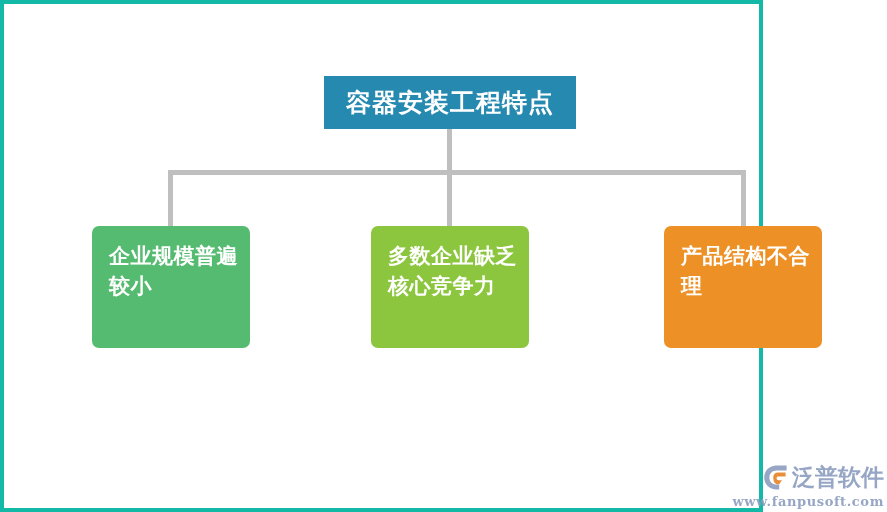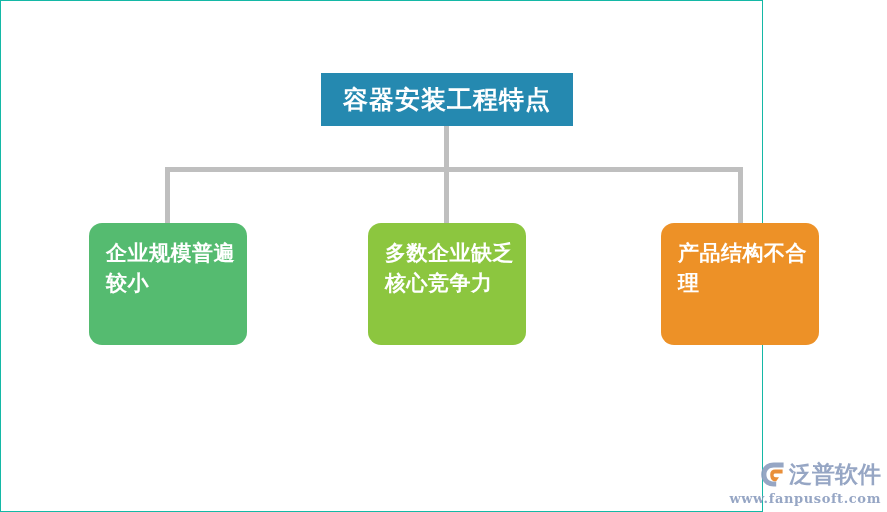--- a/index.html
+++ b/index.html
@@ -14,21 +14,21 @@
     font-family: "DejaVu Sans", "Liberation Sans", sans-serif;
     overflow: hidden;
   }
 
   #canvas {
     position: relative;
     width: 763px;
     height: 512px;
     background: #ffffff;
     box-sizing: border-box;
-    border: 1px solid #14b8a6;
+    border: 4px solid #14b8a6;
   }
 
   
   .connector {
     position: absolute;
     background: #bfbfbf;
   }
   .conn-root-stem {           
     left: 443px;
     top: 125px;
@@ -70,21 +70,21 @@
     letter-spacing: 1px;
     line-height: 1.1;
     text-align: center;
     white-space: nowrap;
   }
 
   
   .node-child {
     position: absolute;
     top: 222px;
-    border-radius: 13px;
+    border-radius: 7px;
     box-sizing: border-box;
     padding: 16px 8px 10px 17px;
   }
   .node-child .node-text {
     color: #ffffff;
     font-size: 21px;
     font-weight: bold;
     line-height: 1.42;
     letter-spacing: 0.5px;
     text-align: left;

